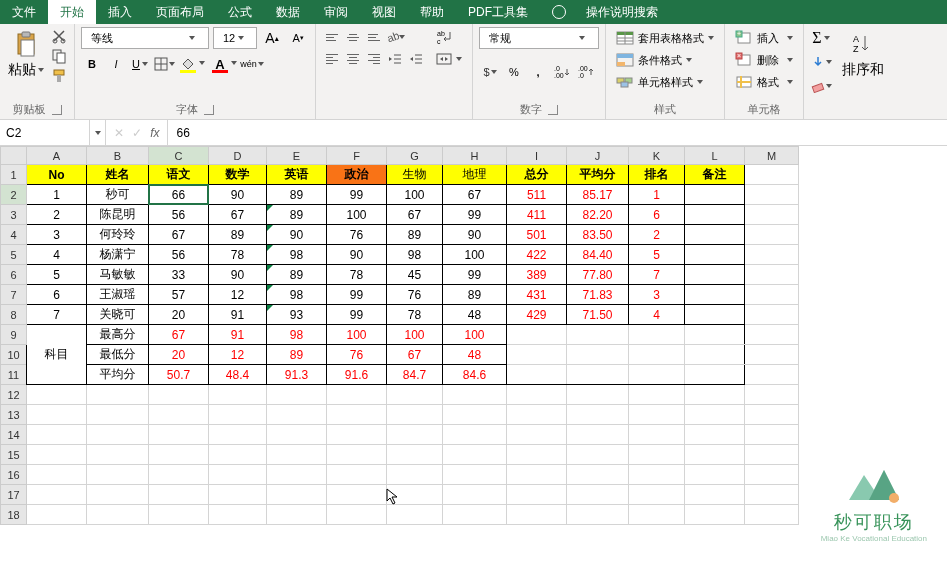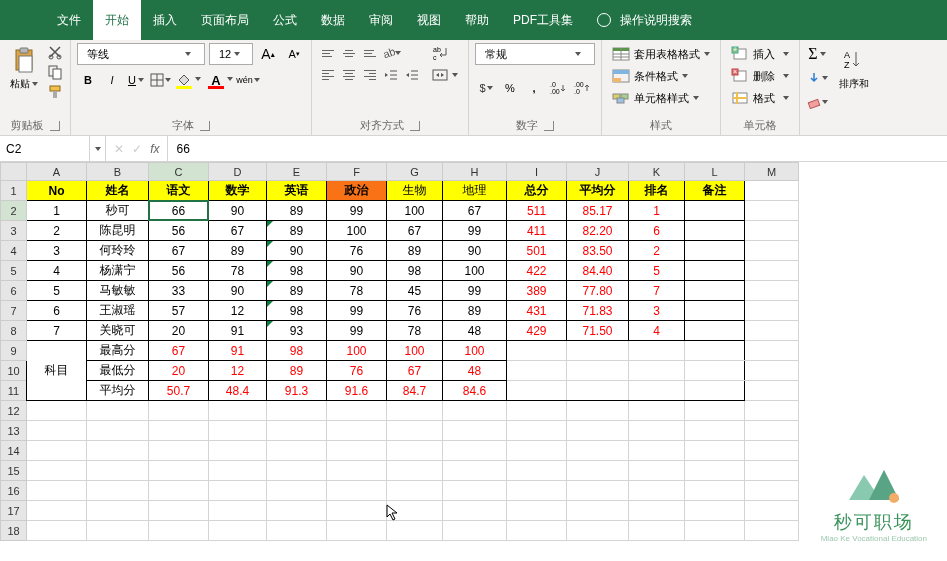--- a/index.html
+++ b/index.html
@@ -1,34 +1,34 @@
 <!DOCTYPE html>
 <html><head>
 <meta charset="utf-8">
 <style>
 * { box-sizing: border-box; margin: 0; padding: 0; font-family: "Microsoft YaHei", Arial, sans-serif; }
 body { background: #fff; font-size: 12px; overflow: hidden; width: 947px; height: 561px; position: relative; }
 
 
-.tab-bar { background: #217346; height: 40px; display: flex; align-items: stretch; color: #fff; padding-left: 45px; }
+.tab-bar { background: #217346; height: 24px; display: flex; align-items: stretch; color: #fff; }
 .tab { padding: 0 12px; display: flex; align-items: center; font-size: 12px; cursor: pointer; }
 .tab.active { background: #fff; color: #217346; }
-.tab-tell { display: flex; align-items: center; gap: 9px; padding: 0 12px; }
+.tab-tell { display: flex; align-items: center; gap: 20px; padding: 0 12px; }
 .bulb-icon { width: 14px; height: 14px; border: 1px solid #fff; border-radius: 50%; position: relative; }
 
 
 .ribbon { background: #f3f2f1; height: 96px; display: flex; border-bottom: 1px solid #d4d4d4; }
 .ribbon-group { border-right: 1px solid #d4d4d4; display: flex; flex-direction: column; padding: 3px 6px 0; }
 .ribbon-group-body { flex: 1; display: flex; align-items: flex-start; gap: 4px; }
 .ribbon-group-label { text-align: center; font-size: 11px; color: #666; padding: 2px 0; display: flex; justify-content: center; align-items: center; gap: 6px; }
 .launcher { width: 10px; height: 10px; border: 1px solid #888; border-left: none; border-top: none; }
 
 .big-btn { display: flex; flex-direction: column; align-items: center; gap: 2px; padding: 2px; cursor: pointer; }
 .big-btn-icon { width: 32px; height: 30px; display: flex; align-items: center; justify-content: center; }
-.big-btn-label { font-size: 10px; display: flex; align-items: center; gap: 2px; }
+.big-btn-label { font-size: 14px; display: flex; align-items: center; gap: 2px; }
 .dd-arrow { width: 0; height: 0; border-left: 3px solid transparent; border-right: 3px solid transparent; border-top: 4px solid #555; }
 
 .clip-col { display: flex; flex-direction: column; gap: 2px; justify-content: center; }
 .small-icon { width: 18px; height: 18px; cursor: pointer; display: flex; align-items: center; justify-content: center; }
 
 .font-group-body { display: flex; flex-direction: column; gap: 4px; }
 .font-row1 { display: flex; gap: 4px; align-items: center; }
 .font-row2 { display: flex; gap: 2px; align-items: center; }
 .combo { background: #fff; border: 1px solid #ababab; height: 22px; display: flex; align-items: center; padding: 0 9px; font-size: 11px; }
 .combo-dd { width: 14px; display: flex; justify-content: center; }
@@ -312,24 +312,20 @@
             <span class="wm-icon">
               <svg width="16" height="14">
                 <rect x="1" y="2" width="14" height="10" fill="none" stroke="#555"></rect>
                 <path d="M4 7 L7 5 L7 9 Z M12 7 L9 5 L9 9 Z" fill="#555"></path>
               </svg>
             </span>
             <span class="dd-arrow"></span>
           </div>
       </div>
     </div>
-    <div class="ribbon-group-label">
-        <span>对齐方式</span>
-        <span class="launcher"></span>
-      </div>
   </div>
 
   <div class="ribbon-group">
     <div class="ribbon-group-body num-group-body">
       <div class="combo" style="width:120px">
           <span style="flex:1">常规</span>
           <span class="combo-dd">
             <span class="dd-arrow"></span>
           </span>
         </div>

